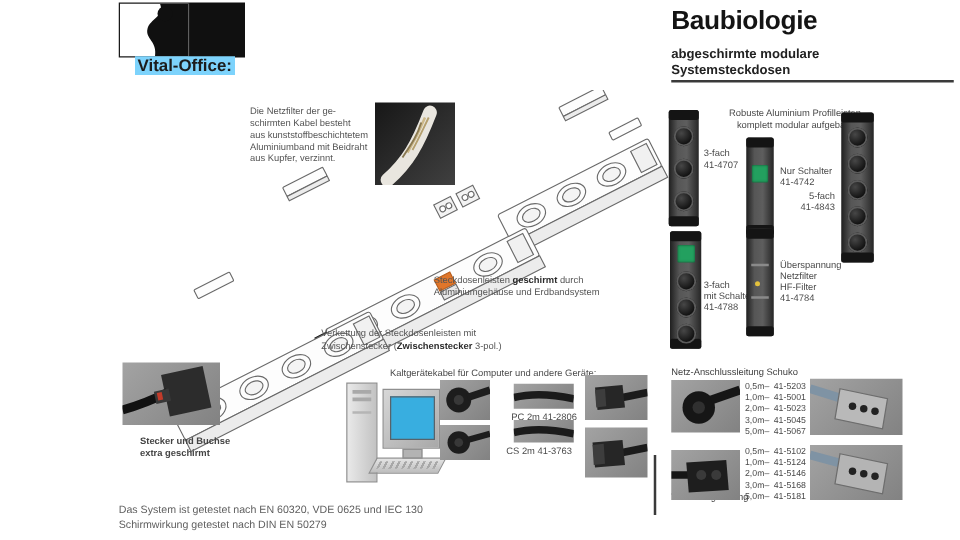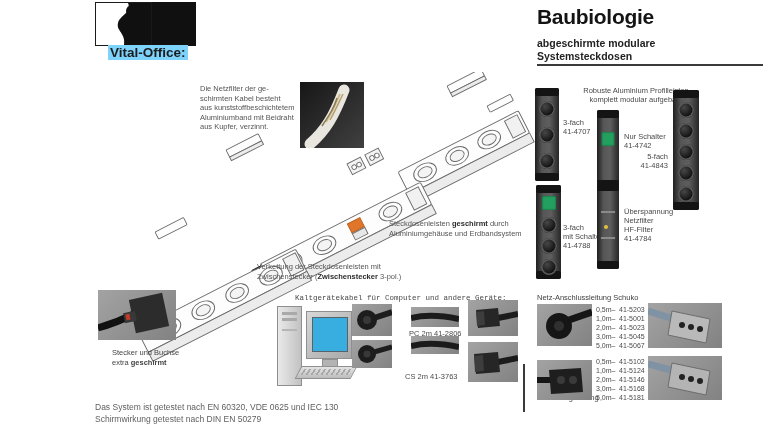--- a/index.html
+++ b/index.html
@@ -22,21 +22,21 @@
   .vstrip .capt{top:0;} .vstrip .capb{bottom:0;}
   .outlet{position:absolute;left:50%;transform:translateX(-50%);width:16px;height:16px;border-radius:50%;
           background:radial-gradient(circle at 38% 35%,#474747,#0a0a0a 72%);
           box-shadow:inset 0 0 0 1.5px #5b5b5b;}
   .switch{position:absolute;left:50%;transform:translateX(-50%);border-radius:1px;
           box-shadow:inset 0 0 2px rgba(0,0,0,.6);}
   .codecol{font-size:7px;line-height:9px;color:#4a4a4a;white-space:nowrap;}
   .codecol .r{display:flex;}
   .codecol .len{width:23px;text-align:left;}
   .footer{font-size:8.5px;line-height:11.5px;color:#5f5f5f;}
-  .caption{font-size:7.5px;line-height:9.5px;color:#444;}
+  .caption{font-size:7.5px;line-height:9.5px;color:#444;font-weight:bold;}
 </style>
 </head>
 <body>
 
 <div class="page">
 
   <div class="abs" style="left:95px;top:2px;width:102px;height:58px;">
     <div class="abs" style="left:0;top:0;width:57px;height:44px;background:#fff;border:1.5px solid #1a1a1a;box-sizing:border-box;"></div>
     <div class="abs" style="left:57px;top:0;width:44px;height:44px;background:#101010;"></div>
     <svg class="abs" style="left:1px;top:1px;" width="55" height="42" viewBox="0 0 55 42">
@@ -135,29 +135,29 @@
         <ellipse cx="144" cy="12.5" rx="12" ry="8.5"></ellipse>
         <ellipse cx="144" cy="12.5" rx="7.5" ry="5" fill="#f4f4f4"></ellipse>
         <rect x="162" y="3" width="14" height="19" fill="#f1f1f1"></rect>
       </g>
       <g transform="translate(60,160) rotate(-27)">
           <rect width="32" height="8" rx="1"></rect>
         </g>
     </g>
   </svg>
 
-  <div class="abs tiny" style="left:347px;top:219px;margin-left:42px;">
+  <div class="abs tiny" style="left:347px;top:219px;">
     <div><span>Steckdosenleisten </span><b>geschirmt</b><span> durch</span></div>
     <div>Aluminiumgehäuse und Erdbandsystem</div>
   </div>
   <div class="abs tiny" style="left:257px;top:262px;">
     <div>Verkettung der Steckdosenleisten mit</div>
     <div><span>Zwischenstecker (</span><b>Zwischenstecker</b><span> 3-pol.)</span></div>
   </div>
-  <div class="abs tiny" style="left:295px;top:294px;color:#4a4a4a;font-family:Liberation Mono, monospace;">Kaltgerätekabel für Computer und andere Geräte:</div>
+  <div class="abs tiny" style="left:312px;top:294px;color:#4a4a4a;">Kaltgerätekabel für Computer und andere Geräte:</div>
 
   <div class="abs photo" style="left:98px;top:290px;width:78px;height:50px;">
     <svg width="78" height="50" viewBox="0 0 78 50">
       <rect x="34" y="6" width="34" height="34" fill="#2c2c2c" transform="rotate(-12 51 23)"></rect>
       <path d="M0,38 C14,34 24,30 36,24" stroke="#111" stroke-width="7" fill="none"></path>
       <rect x="26" y="22" width="12" height="10" fill="#383838" transform="rotate(-12 32 27)"></rect>
       <rect x="28" y="24" width="4" height="6" fill="#c23b2a" transform="rotate(-12 30 27)"></rect>
     </svg>
   </div>
   <div class="abs caption" style="left:112px;top:348px;">
@@ -205,21 +205,21 @@
         <circle cx="15" cy="14" r="9" fill="#1d1d1d"></circle>
         <path d="M22,12 L40,7" stroke="#1d1d1d" stroke-width="5"></path>
         <circle cx="15" cy="14" r="3.5" fill="#383838"></circle>
       </svg>
   </div>
   <div class="abs photo" style="left:411px;top:336px;width:48px;height:18px;">
     <svg width="48" height="18" viewBox="0 0 48 18">
         <path d="M0,10 C16,6 34,8 48,11" stroke="#1b1b1b" stroke-width="6" fill="none"></path>
       </svg>
   </div>
-  <div class="abs label7" style="left:405px;top:372px;">CS 2m 41-3763</div>
+  <div class="abs label7" style="left:405px;top:356px;">CS 2m 41-3763</div>
   <div class="abs photo" style="left:468px;top:342px;width:50px;height:40px;">
     <svg width="50" height="40" viewBox="0 0 50 40">
         <path d="M30,20 L50,16" stroke="#1b1b1b" stroke-width="6"></path>
         <polygon points="6,12 30,10 32,30 8,32" fill="#262626"></polygon>
         <polygon points="6,14 15,13 16,29 7,30" fill="#3d3d3d"></polygon>
       </svg>
   </div>
 
   <div class="abs rule-v" style="left:523px;top:364px;height:48px;"></div>
 

